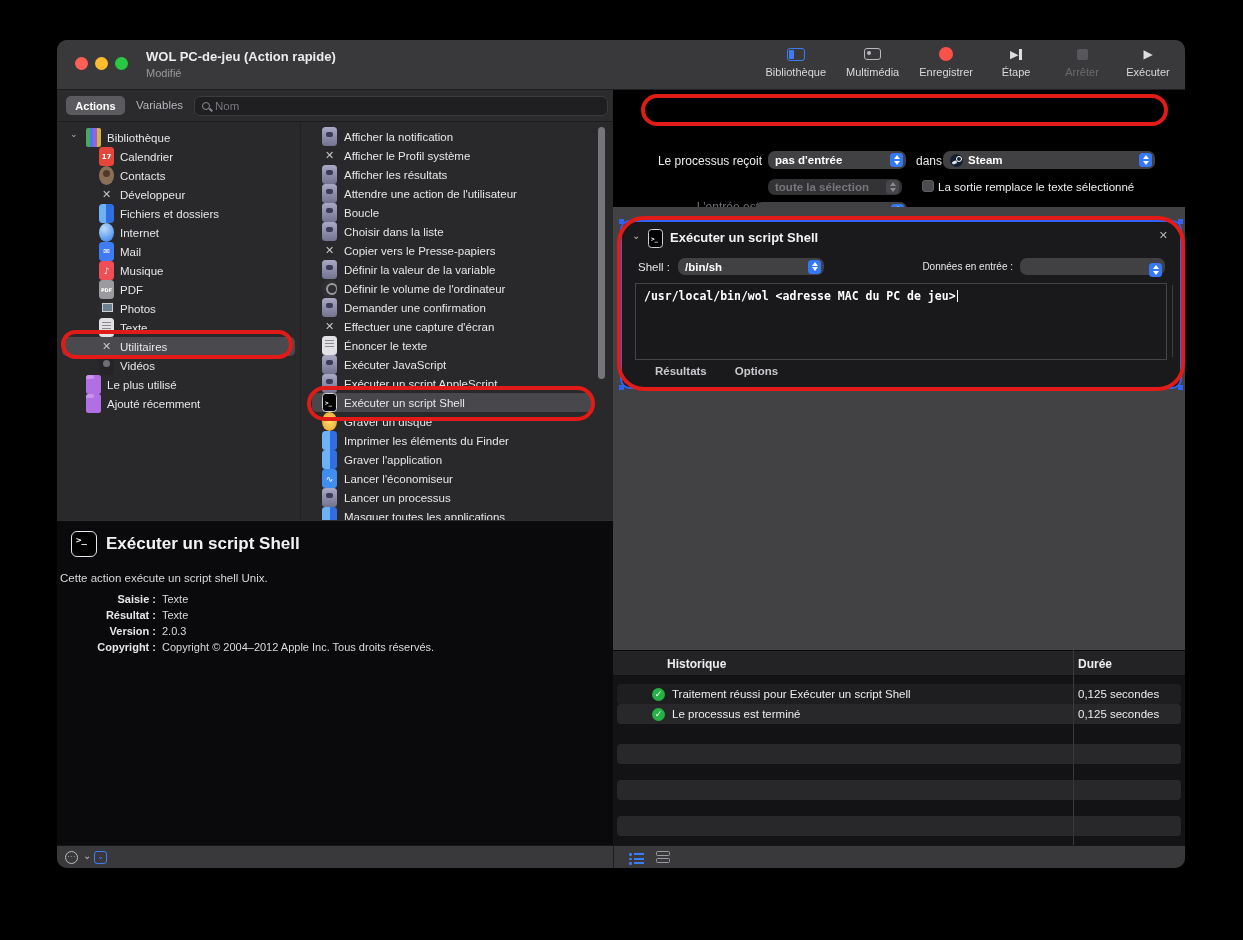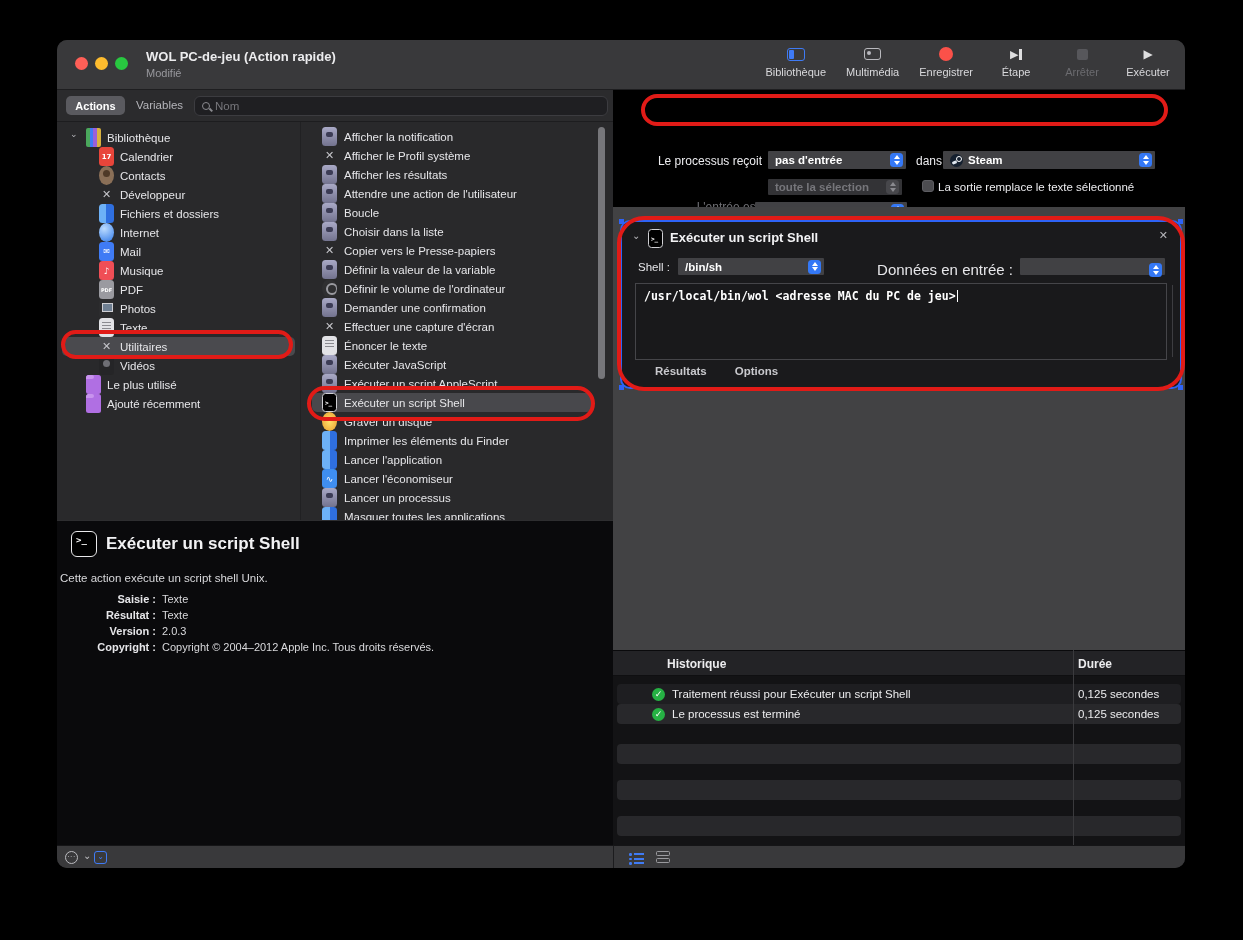--- a/index.html
+++ b/index.html
@@ -110,21 +110,21 @@
   .desc-fields { position:absolute; left:0; top:72px; width:556px; }
   .desc-row { height:16px; display:flex; font-size:11px; }
   .desc-lab { width:99px; text-align:right; font-weight:bold; color:#e6e6e9; flex:none; }
   .desc-val { margin-left:6px; color:#d9d9dc; }
 
   
   .split-divider { position:absolute; left:556px; top:50px; width:1px; height:755px; background:#000; }
   .config-area { position:absolute; left:556px; top:50px; width:572px; height:117px; background:#000; }
   .cfg-label { position:absolute; font-size:12px; color:#ececef; text-align:right; }
   .cfg-label.dim { color:#6f6f74; }
-  .dd { position:absolute; display:flex; align-items:center; background:#414144; border-radius:1px;
+  .dd { position:absolute; display:flex; align-items:center; background:#414144; border-radius:7px;
     padding:0 3px 0 7px; font-size:11.5px; font-weight:600; color:#fff; height:18px; gap:5px; }
   .dd .dd-caption { white-space:nowrap; overflow:hidden; }
   .dd-stepper { margin-left:auto; width:13px; height:14px; border-radius:3.5px; background:#3478f6;
     display:flex; flex-direction:column; align-items:center; justify-content:center; flex:none; }
   .tri-up { width:0; height:0; border-left:3px solid transparent; border-right:3px solid transparent;
     border-bottom:4px solid #fff; margin-bottom:1.5px; }
   .tri-dn { width:0; height:0; border-left:3px solid transparent; border-right:3px solid transparent;
     border-top:4px solid #fff; }
   .dd.disabled { background:#333336; color:#76767b; }
   .dd.disabled .dd-stepper { background:#47474b; }
@@ -144,21 +144,21 @@
 
   
   .wf-block { position:absolute; left:565px; top:182px; width:558px; height:165px; background:#1a1a1c;
     border-radius:8px; box-shadow:0 0 0 2px #2e63f6; }
   .wf-chev { position:absolute; left:10px; top:8px; font-size:10px; color:#b6b6ba; }
   .wf-icon { position:absolute; left:26px; top:7px; }
   .wf-title { position:absolute; left:48px; top:8px; font-size:13px; font-weight:bold; color:#f2f2f4; }
   .wf-close { position:absolute; right:12px; top:7px; font-size:11px; color:#b6b6ba; }
   .wf-shell-label { position:absolute; left:16px; top:39px; font-size:11.5px; color:#e6e6e9; }
   .wf-dd-shell { left:56px; top:36px; width:146px; height:17px; }
-  .wf-input-label { position:absolute; left:240px; top:39px; width:151px; text-align:right; font-size:15px; color:#e6e6e9; }
+  .wf-input-label { position:absolute; left:240px; top:39px; width:151px; text-align:right; font-size:10px; color:#e6e6e9; }
   .wf-dd-input { left:398px; top:36px; width:145px; height:17px;flex-direction:column; }
   .wf-script { position:absolute; left:13px; top:61px; width:532px; height:77px; background:#19191b;
     border:1px solid #454549; padding:5px 8px; font-family:"DejaVu Sans Mono",monospace;
     font-size:11.5px; font-weight:bold; color:#fff; white-space:pre; }
   .wf-script .caret { display:inline-block; width:1.5px; height:12px; background:#fff; vertical-align:-2px; margin-left:1px; }
   .wf-scrolltrack { position:absolute; right:7px; top:63px; width:1px; height:72px; background:#3d3d41; }
   .wf-tabs { position:absolute; left:33px; top:143px; display:flex; gap:28px; font-size:11.5px; font-weight:600; color:#c9c9cd;justify-content:space-between; }
   .wf-dot { position:absolute; width:5px; height:5px; background:#2e63f6; }
 
   
@@ -392,21 +392,21 @@
         <div class="action-row">
           <span class="licon i-burn"></span>
           <span class="action-label">Graver un disque</span>
         </div>
         <div class="action-row">
           <span class="licon i-finder"></span>
           <span class="action-label">Imprimer les éléments du Finder</span>
         </div>
         <div class="action-row">
           <span class="licon i-finder"></span>
-          <span class="action-label">Lancer l'application</span>
+          <span class="action-label">Graver l'application</span>
         </div>
         <div class="action-row">
           <span class="licon i-wave">∿</span>
           <span class="action-label">Lancer l'économiseur</span>
         </div>
         <div class="action-row">
           <span class="licon i-robot"></span>
           <span class="action-label">Lancer un processus</span>
         </div>
         <div class="action-row">

